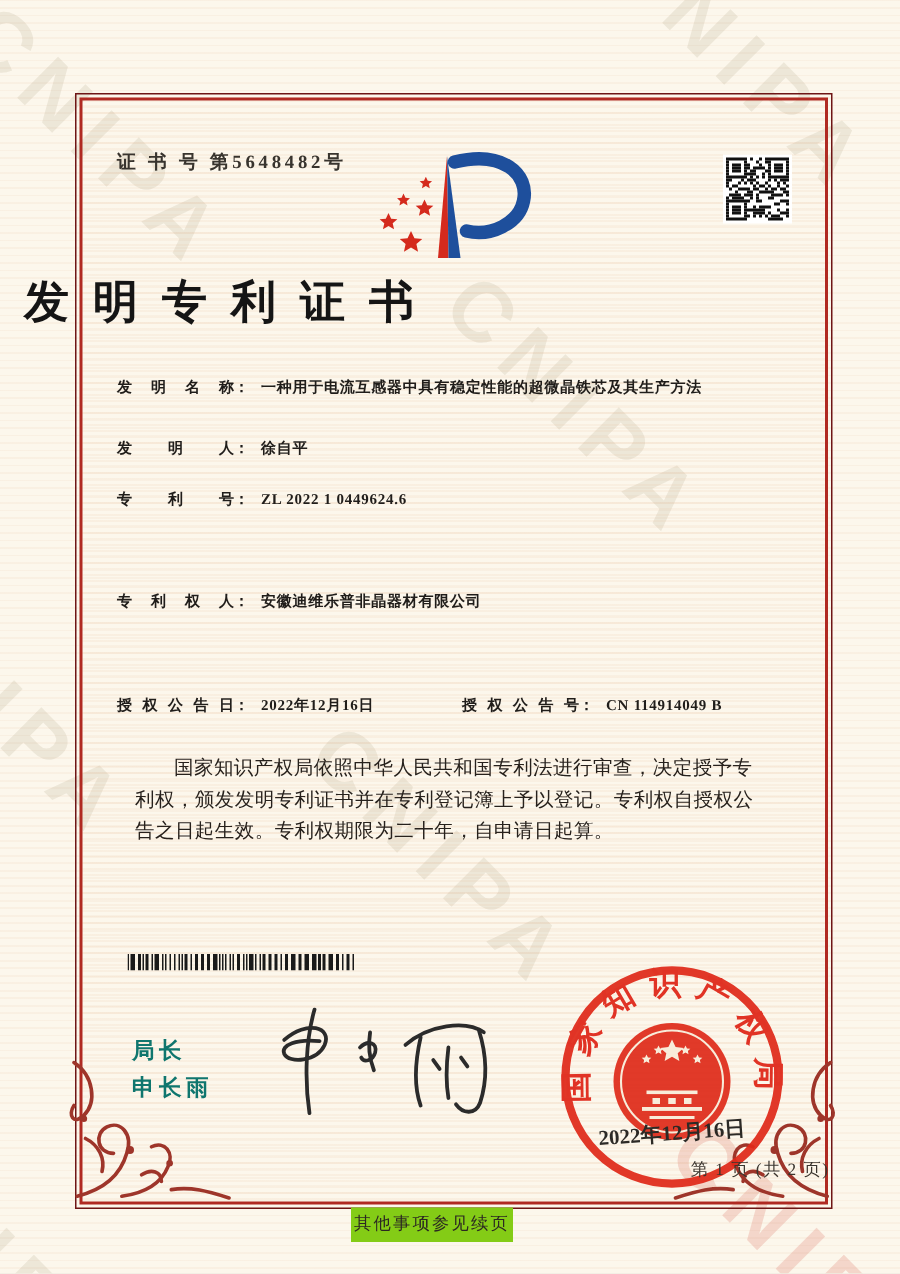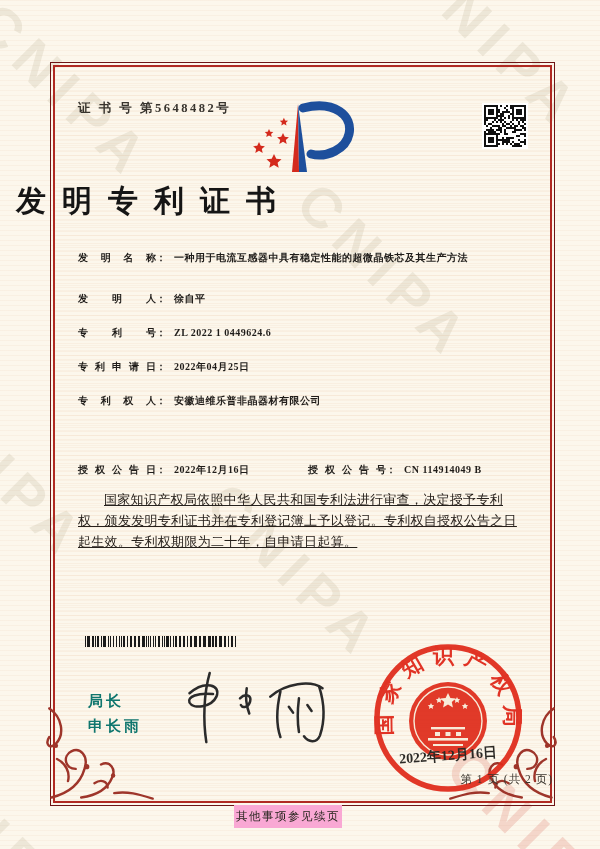--- a/index.html
+++ b/index.html
@@ -28,33 +28,33 @@
     color:#151515;letter-spacing:16px;text-indent:16px;}
   
   .row{position:absolute;left:78px;font-size:10px;font-weight:700;color:#201d1a;white-space:nowrap;}
   .lbl{display:inline-block;width:78px;text-align:justify;text-align-last:justify;vertical-align:top;}
   .colon{display:inline-block;margin-right:8px;}
   .val{letter-spacing:.5px;}
   .row2group{display:inline-block;}
   
   .paras{position:absolute;left:78px;top:489px;width:447px;font-size:13px;line-height:21px;
     color:#27211c;letter-spacing:.3px;}
-  .paras p{margin:0;text-indent:2em;text-decoration:underline;}
+  .paras p{margin:12px;text-indent:2em;}
   
   .barcode{position:absolute;left:85px;top:636px;width:154px;height:11px;}
   
   .signer{position:absolute;left:88px;top:688px;font-family:"Liberation Sans","DejaVu Sans",sans-serif;
     font-weight:700;font-size:15px;color:#0f766e;letter-spacing:3px;line-height:25px;}
   .signature{position:absolute;left:176px;top:666px;width:160px;height:84px;}
   
   .seal{position:absolute;left:371px;top:641px;width:154px;height:154px;opacity:.93;}
   
   .page-info{position:absolute;left:50px;width:503px;top:772px;text-align:right;
     font-size:11.5px;color:#3a352e;letter-spacing:1px;}
-  .cont-note{position:absolute;left:234px;top:805px;width:108px;height:23px;background:#f9a8d4;
+  .cont-note{position:absolute;left:234px;top:805px;width:108px;height:23px;background:#84cc16;
     text-align:center;line-height:23px;font-size:11.5px;letter-spacing:1.5px;color:#2c2822;}
 </style>
 </head>
 <body>
 
 <div id="page">
 
   <span class="wm" style="left:10px;top:-10px">CNIPA</span>
   <span class="wm" style="left:440px;top:-60px">CNIPA</span>
   <span class="wm" style="left:330px;top:170px">CNIPA</span>
@@ -359,23 +359,20 @@
 
   <div class="row" style="top:251px">
     <span class="lbl">发明名称</span><span class="colon">：</span><span class="val">一种用于电流互感器中具有稳定性能的超微晶铁芯及其生产方法</span>
   </div>
   <div class="row" style="top:292px">
     <span class="lbl">发明人</span><span class="colon">：</span><span class="val">徐自平</span>
   </div>
   <div class="row" style="top:326px">
     <span class="lbl">专利号</span><span class="colon">：</span><span class="val">ZL 2022 1 0449624.6</span>
   </div>
-  <div class="row" style="top:360px">
-    <span class="lbl">专利申请日</span><span class="colon">：</span><span class="val">2022年04月25日</span>
-  </div>
   <div class="row" style="top:394px">
     <span class="lbl">专利权人</span><span class="colon">：</span><span class="val">安徽迪维乐普非晶器材有限公司</span>
   </div>
   <div class="row" style="top:463px">
     <span class="row2group">
       <span class="lbl">授权公告日</span><span class="colon">：</span><span class="val">2022年12月16日</span>
     </span>
     <span class="row2group" style="margin-left:56px">
       <span class="lbl">授权公告号</span><span class="colon">：</span><span class="val">CN 114914049 B</span>
     </span>

